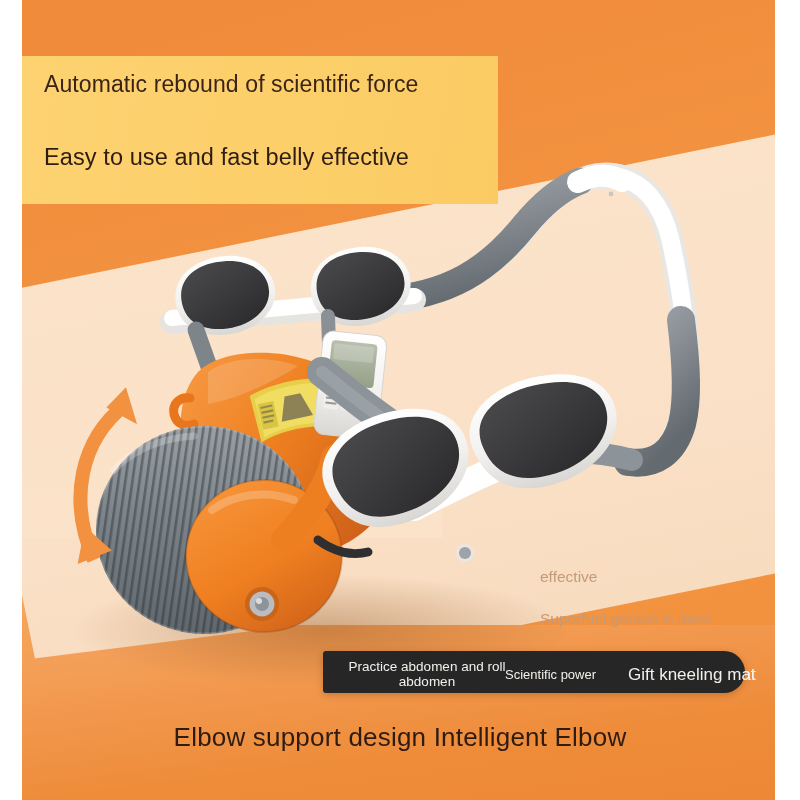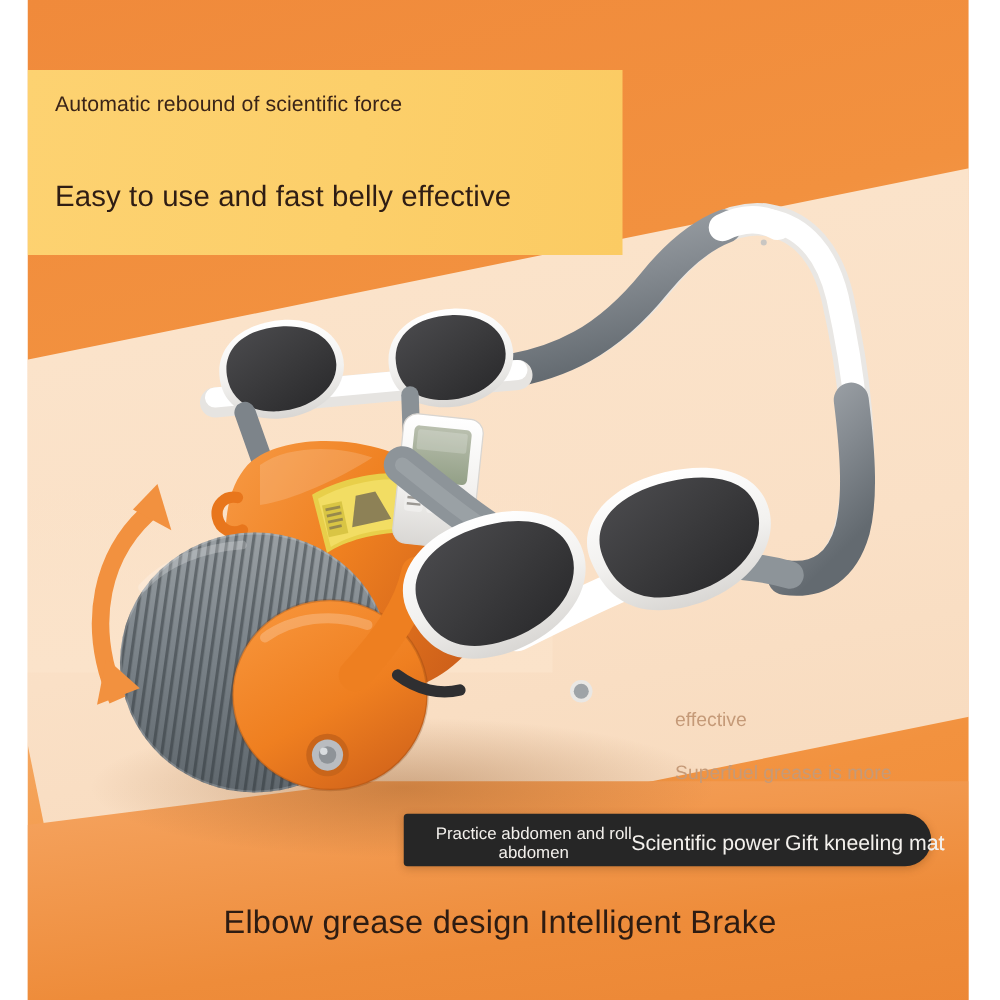--- a/index.html
+++ b/index.html
@@ -26,39 +26,39 @@
       transform:rotate(-7.2deg);transform-origin:left top;}
 
   .frame-l{position:absolute;left:0;top:0;width:22px;height:800px;background:#fff;z-index:60;}
   .frame-r{position:absolute;right:0;top:0;width:25px;height:800px;background:#fff;z-index:60;}
 
   
   .headline-box{position:absolute;left:22px;top:56px;width:476px;height:148px;
       background:linear-gradient(100deg,#fdd271 0%,#fccf6a 55%,#fbcb63 100%);
       z-index:30;}
   .headline-1{position:absolute;left:22px;top:14px;width:430px;
-      font-size:17px;line-height:28px;color:#3a2418;letter-spacing:.1px;}
+      font-size:23px;line-height:28px;color:#3a2418;letter-spacing:.1px;}
   .headline-2{position:absolute;left:22px;top:87px;width:450px;
       font-size:23.5px;line-height:28px;color:#2f1d14;letter-spacing:.1px;}
 
   
   .product{position:absolute;left:22px;top:0;width:753px;height:800px;z-index:20;}
 
   
   .side-copy{position:absolute;left:540px;top:556px;width:250px;z-index:35;
       font-size:15.5px;line-height:42px;color:#c59a78;}
 
   
   .pill{position:absolute;left:323px;top:651px;width:422px;height:42px;
       background:#262626;border-radius:3px 21px 21px 3px;z-index:42;
       box-shadow:0 2px 7px rgba(90,45,10,.28);}
   .pill-spill{position:absolute;left:323px;top:651px;width:460px;height:68px;z-index:40;}
   .pill-item{position:absolute;color:#f3f0ec;}
   .pill-a{left:24px;top:8px;width:160px;font-size:13.5px;line-height:15px;text-align:center;}
-  .pill-b{left:182px;top:11px;width:120px;font-size:17px;line-height:25px;}
+  .pill-b{left:182px;top:11px;width:120px;font-size:13px;line-height:25px;}
   .pill-c{left:305px;top:11px;width:150px;font-size:17px;line-height:25px;}
 
   
   .bottom-head{position:absolute;left:0;top:722px;width:800px;text-align:center;z-index:45;
       font-size:26px;color:#2e1c12;letter-spacing:.2px;}
 </style>
 </head>
 <body>
 
 <div id="stage">
@@ -286,17 +286,17 @@
     <div class="pill-item pill-b">Scientific power</div>
     <div class="pill-item pill-c">Gift kneeling mat</div>
   </div>
 
   <div class="pill">
     <div class="pill-item pill-a">Practice abdomen and roll abdomen</div>
     <div class="pill-item pill-b">Scientific power</div>
     <div class="pill-item pill-c">Gift kneeling mat</div>
   </div>
 
-  <div class="bottom-head">Elbow grease design Intelligent Brake</div>
+  <div class="bottom-head">Elbow support design Intelligent Elbow</div>
 
   <div class="frame-l"></div>
   <div class="frame-r"></div>
 </div>
 
 </body></html>

